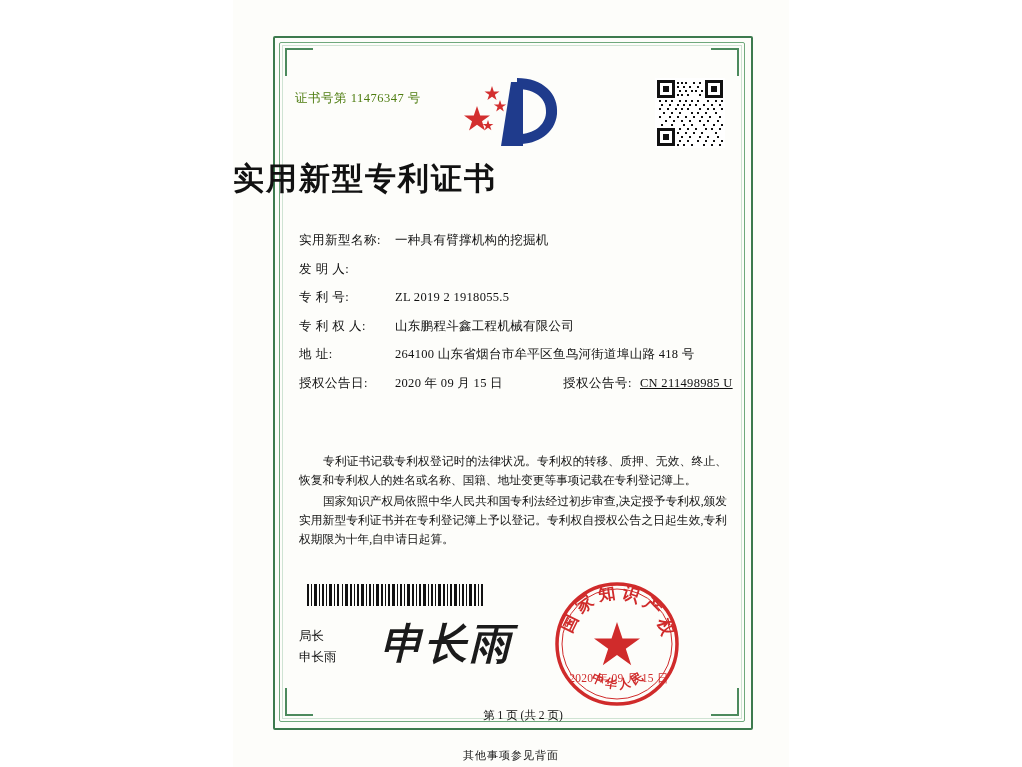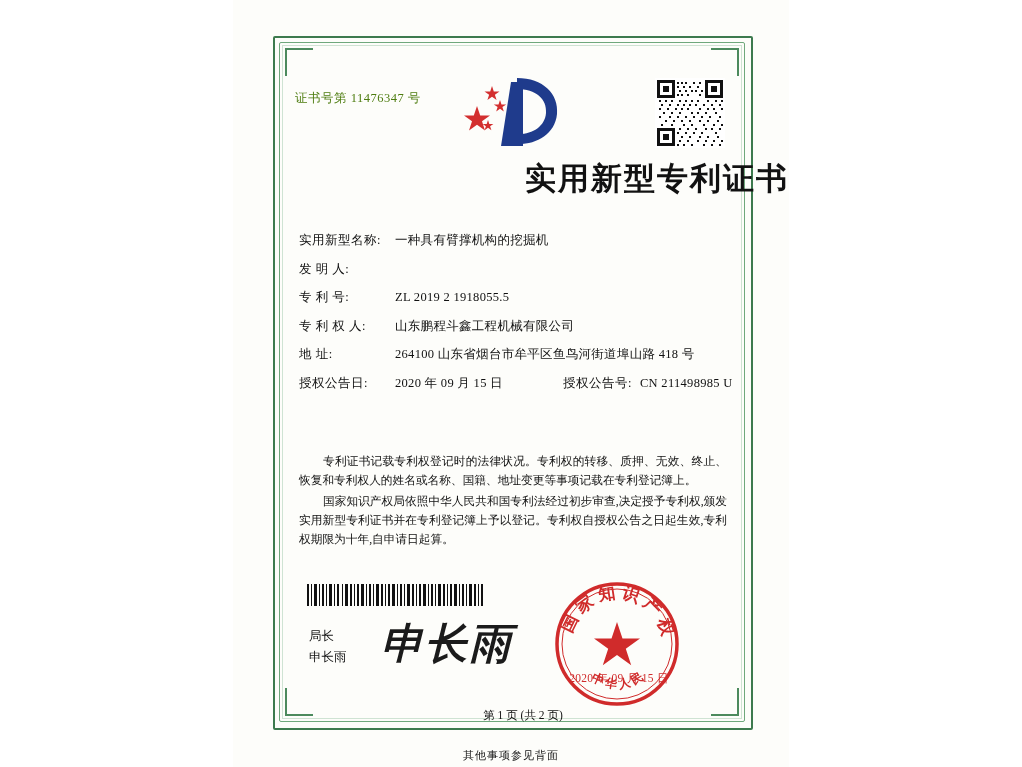--- a/index.html
+++ b/index.html
@@ -98,21 +98,21 @@
     top: 78px;
     width: 70px;
     height: 70px;
   }
 
   .title {
     position: absolute;
     left: 0;
     top: 158px;
     width: 556px;
-    text-align: right;
+    text-align: left;
     font-size: 31px;
     font-weight: bold;
     letter-spacing: 2px;
     color: #111;
     font-family: Liberation Sans, sans-serif;
   }
 
   
   .fields {
     position: absolute;
@@ -143,20 +143,21 @@
     width: 168px;
   }
   .field-label2 {
     flex: 0 0 auto;
     margin-right: 8px;
     letter-spacing: 0.5px;
   }
   .field-value2 {
     flex: 1 1 auto;
     letter-spacing: 0.3px;
+    text-decoration: underline;
   }
 
   
   .paras {
     position: absolute;
     left: 66px;
     top: 452px;
     width: 428px;
     font-size: 11.7px;
     line-height: 19px;
@@ -173,21 +174,21 @@
     position: absolute;
     left: 74px;
     top: 584px;
     width: 176px;
     height: 22px;
   }
 
   
   .sig-labels {
     position: absolute;
-    left: 76px;
+    left: 66px;
     top: 626px;
     font-size: 12.5px;
     line-height: 21px;
     color: #111;
   }
   .sig-script {
     position: absolute;
     left: 148px;
     top: 616px;
     width: 200px;

